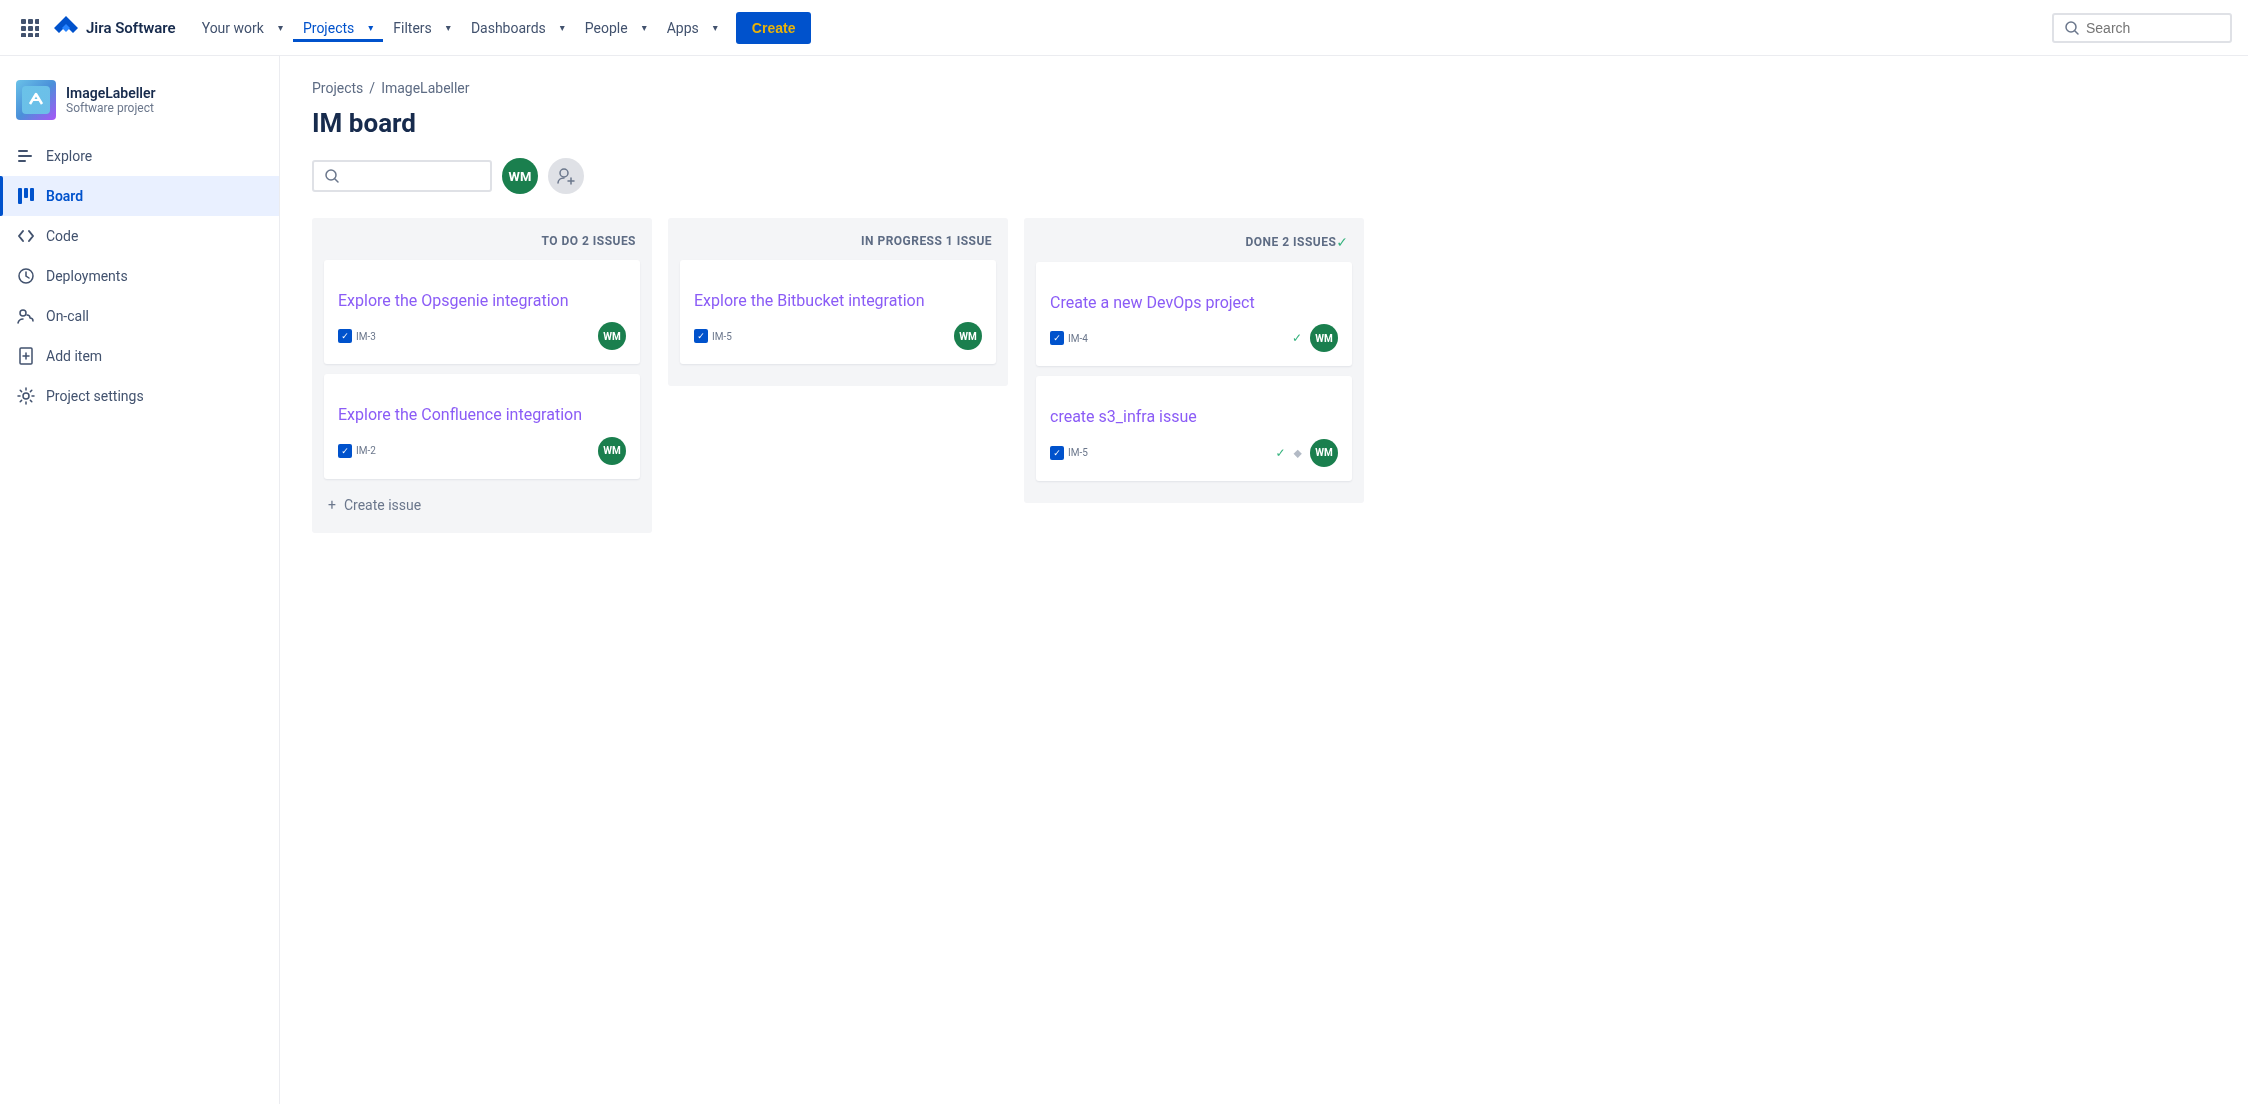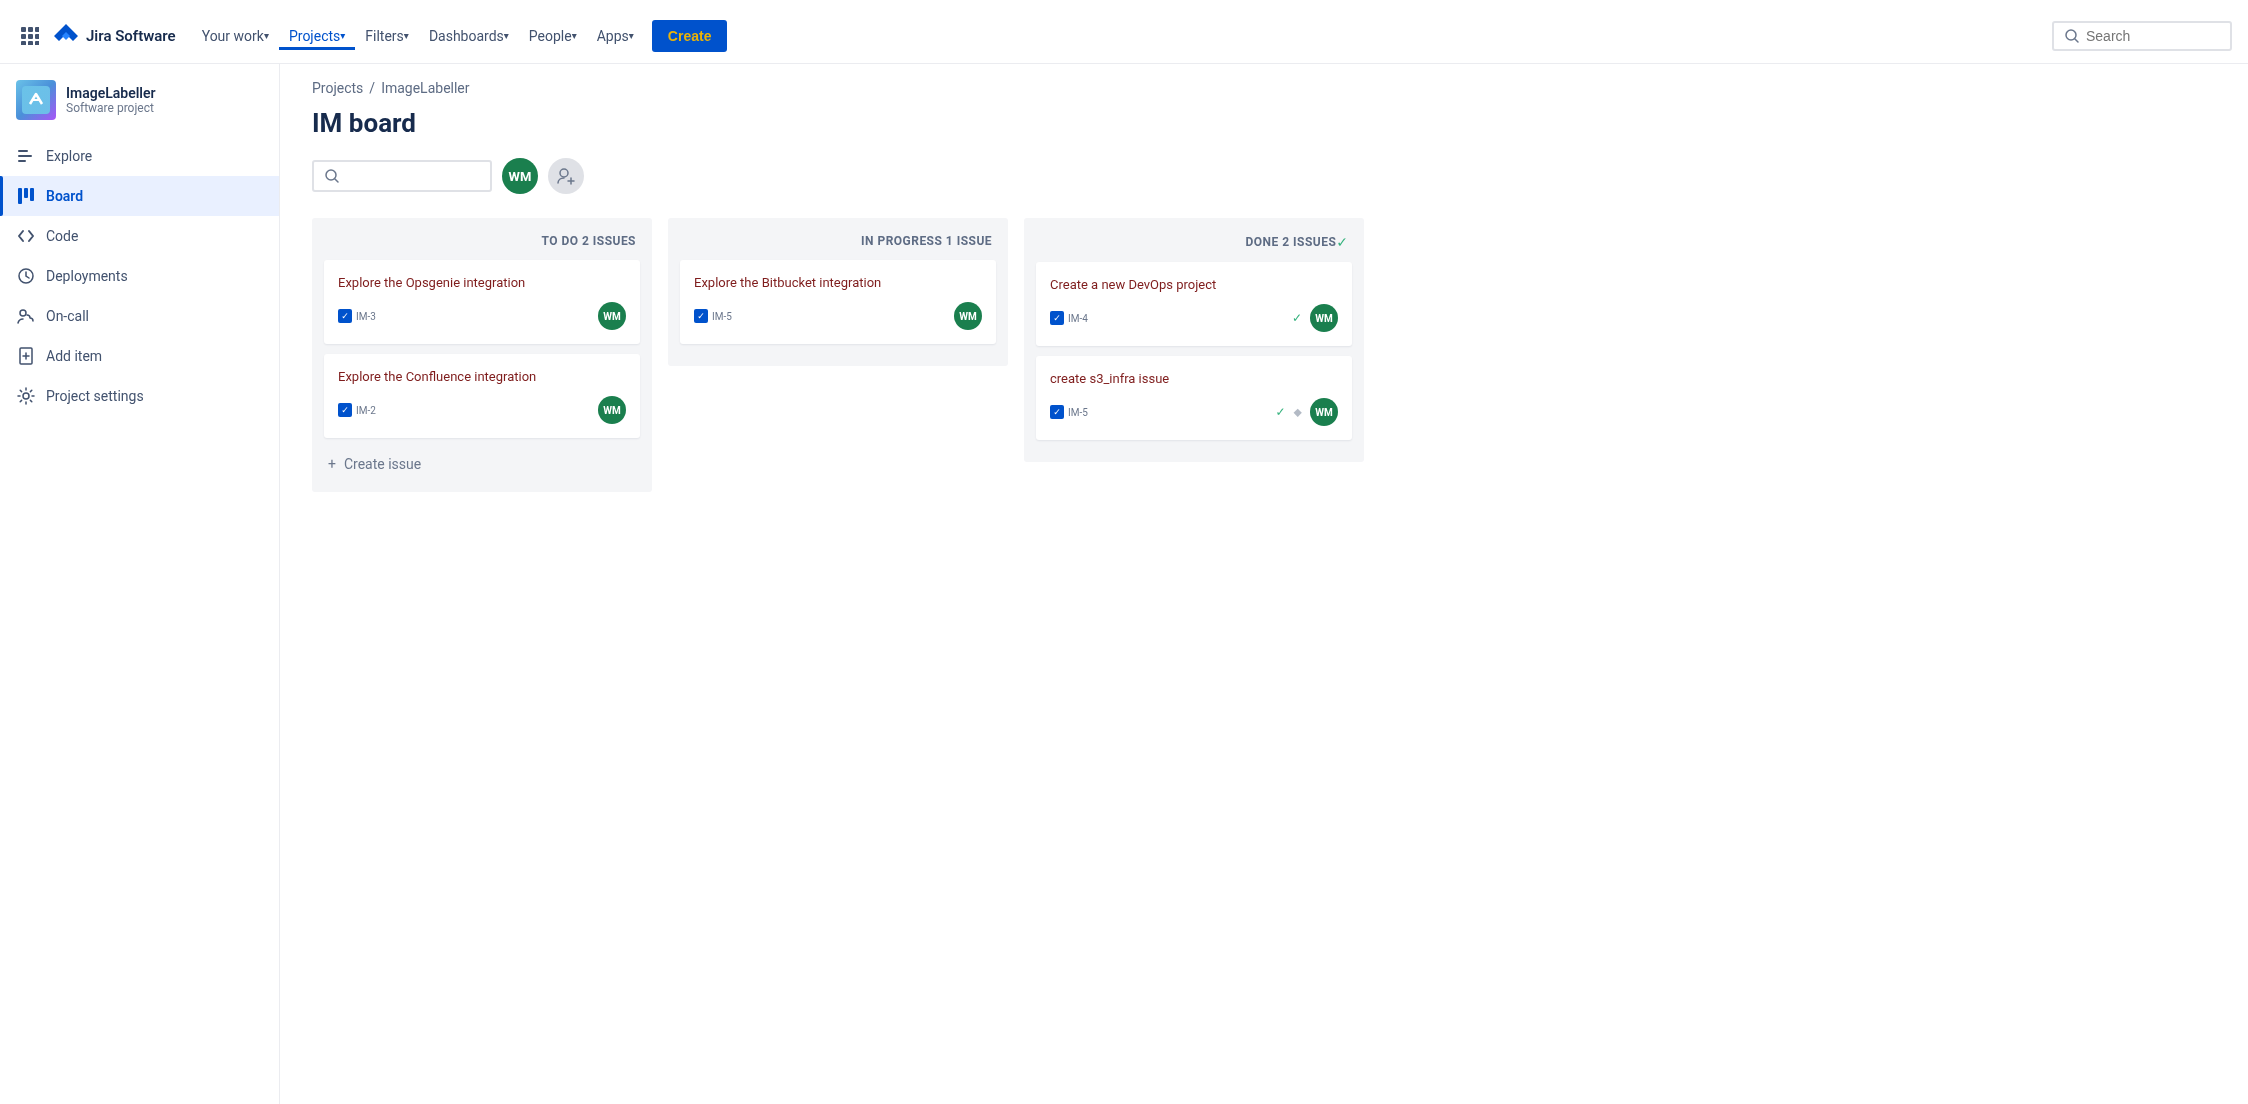--- a/index.html
+++ b/index.html
@@ -8,21 +8,21 @@
     
     .topnav {
       display: flex;
       align-items: center;
       height: 56px;
       background: #fff;
       border-bottom: 1px solid #ebecf0;
       padding: 0 16px;
       gap: 4px;
       position: fixed;
-      top: 8px; left: 0; right: 0;
+      top: 0; left: 0; right: 0;
       z-index: 100;
     }
     .topnav-grid-icon {
       width: 28px; height: 28px;
       display: flex; align-items: center; justify-content: center;
       cursor: pointer;
       color: #42526e;
       margin-right: 4px;
     }
     .topnav-logo {
@@ -33,21 +33,21 @@
     }
     .topnav-logo-icon {
       width: 28px; height: 28px;
     }
     .topnav-logo-text {
       font-size: 15px;
       font-weight: 600;
       color: #172b4d;
     }
     .topnav-item {
-      display: flex; align-items: center; gap: 0;
+      display: flex; align-items: center; gap: 14px;
       padding: 6px 10px;
       border-radius: 3px;
       cursor: pointer;
       font-size: 14px;
       color: #42526e;
       white-space: nowrap;
     }
     .topnav-item.active { color: #0052cc; }
     .topnav-item .chevron { font-size: 10px; }
     .topnav-create {
@@ -251,24 +251,25 @@
     }
     .card {
       background: #fff;
       border-radius: 3px;
       padding: 14px;
       margin-bottom: 10px;
       box-shadow: 0 1px 2px rgba(9,30,66,0.08);
       cursor: pointer;
     }
     .card-title {
-      font-size: 13px;
-      color: #7f1d1d;
+      font-size: 16px;
+      color: #8b5cf6;
       margin-bottom: 10px;
       line-height: 1.4;
+      margin-top: 16px;
     }
     .card-footer {
       display: flex;
       align-items: center;
       justify-content: space-between;
     }
     .card-id {
       display: flex;
       align-items: center;
       gap: 4px;

